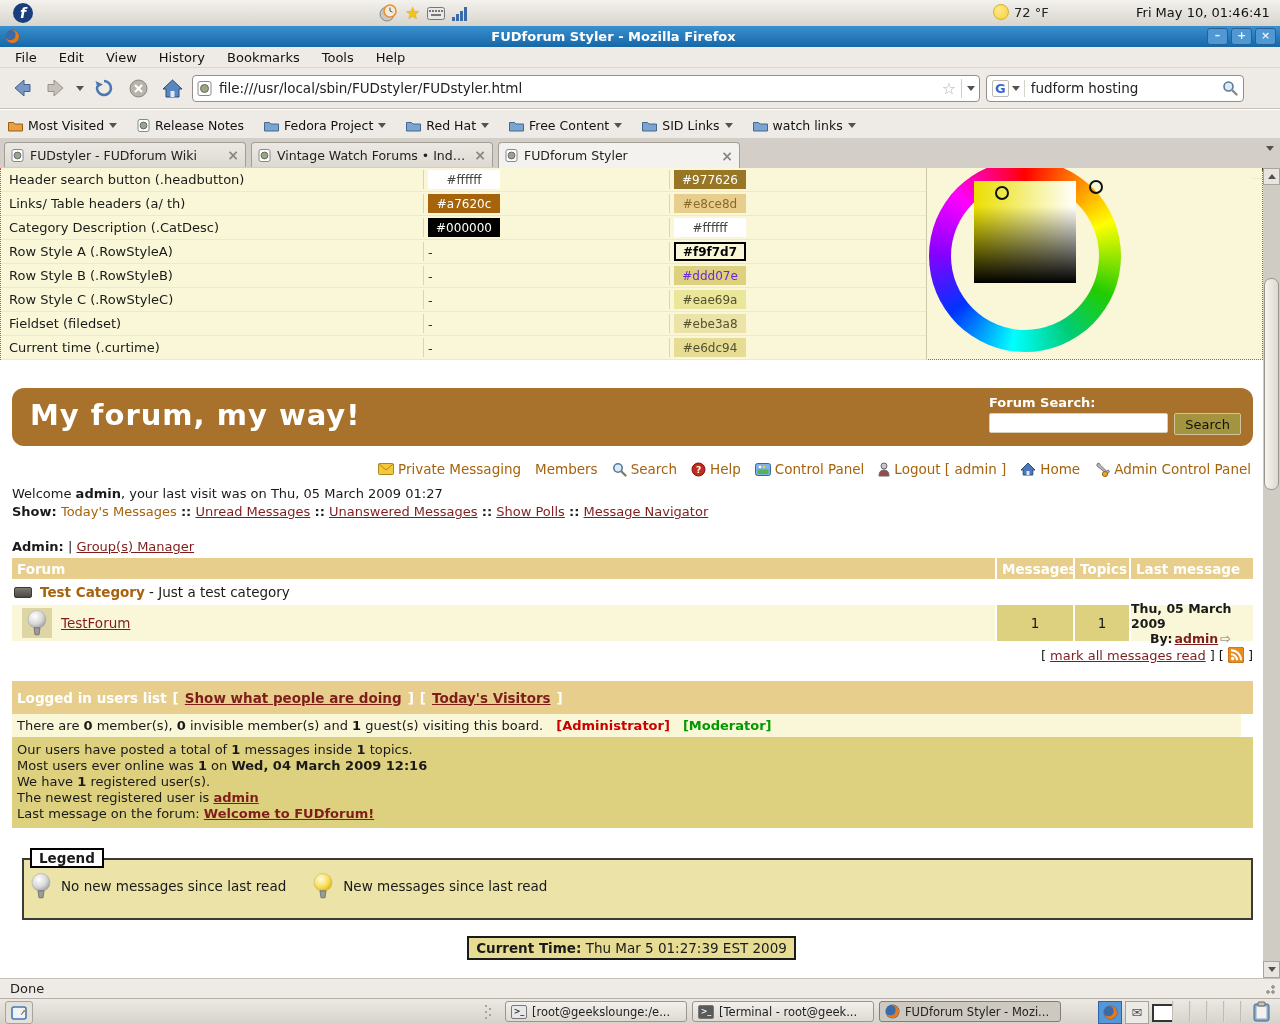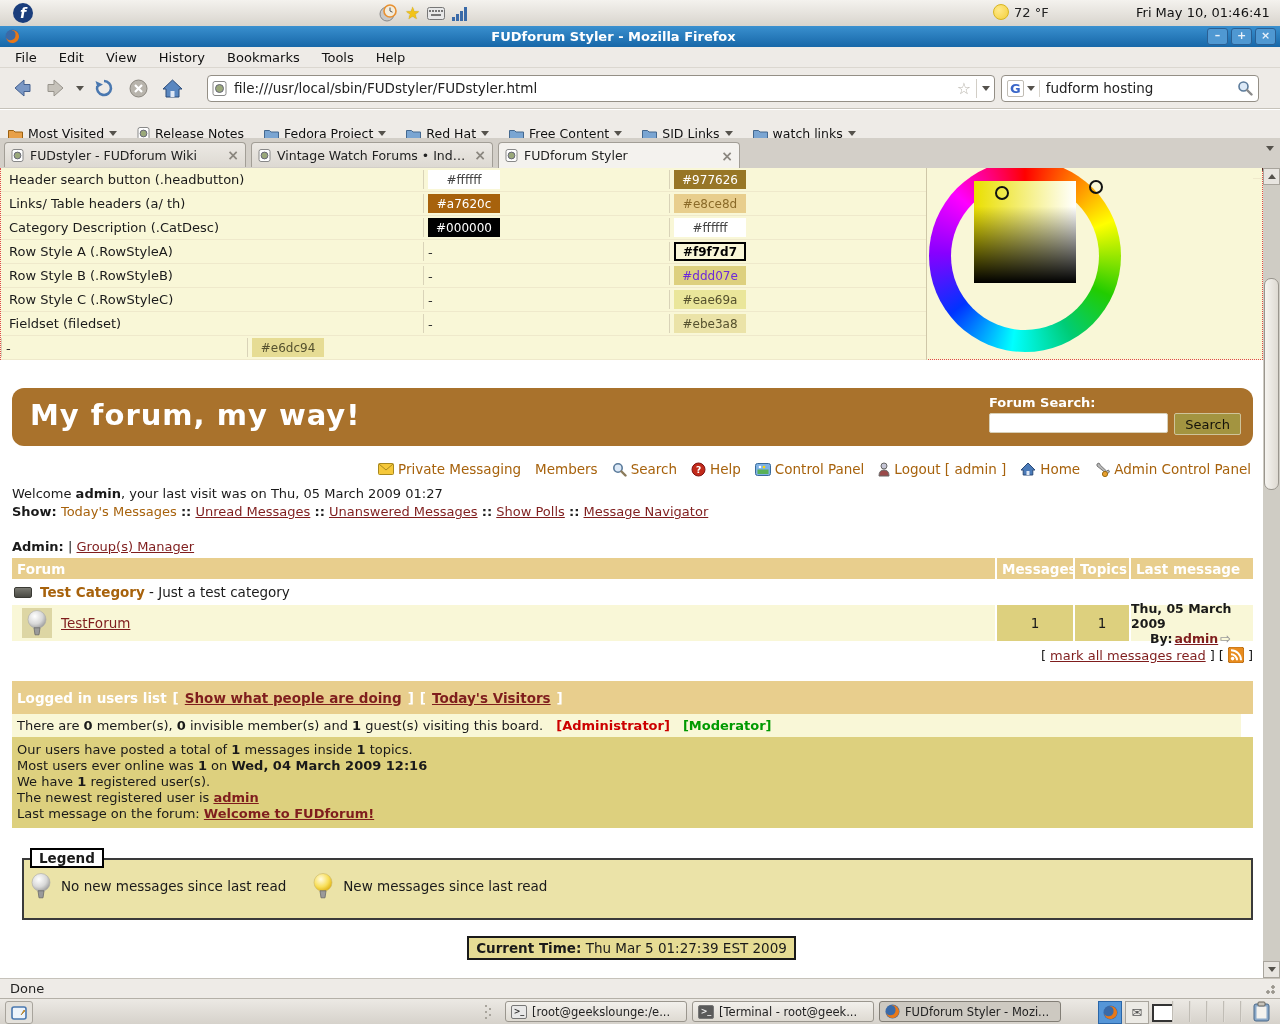--- a/index.html
+++ b/index.html
@@ -29,32 +29,32 @@
 
   #menubar{left:0;top:47px;width:1280px;height:21px;background:#eeebe7;border-bottom:1px solid #dbd7d0;
            display:flex;align-items:center;gap:4px;padding-left:6px;box-sizing:border-box;}
   .menu-item{font-size:13px;padding:2px 9px;color:#111;}
 
   #navbar{left:0;top:68px;width:1280px;height:41px;background:#eeebe7;border-bottom:1px solid #c6c2ba;
           display:flex;align-items:center;gap:6px;padding:0 8px;box-sizing:border-box;}
   .navbtn{display:flex;align-items:center;justify-content:center;width:28px;height:28px;}
   .tri{width:0;height:0;border-left:4px solid transparent;border-right:4px solid transparent;border-top:5px solid #55524c;}
   .urlbar{flex:0 0 788px;height:27px;background:#fff;border:1px solid #948f86;border-radius:4px;
-          display:flex;align-items:center;padding:0 4px;gap:5px;box-sizing:border-box;margin-left:15px;}
+          display:flex;align-items:center;padding:0 4px;gap:5px;box-sizing:border-box;}
   .urltext{flex:1;border:none;outline:none;font-size:13.5px;color:#222;font-family:inherit;background:transparent;}
   .urlstar{color:#b9b5ac;font-size:16px;}
   .urlsep{width:1px;height:19px;background:#d2cec6;}
   .searchbox{flex:0 0 258px;height:27px;background:#fff;border:1px solid #948f86;border-radius:4px;
              display:flex;align-items:center;padding:0 5px;gap:4px;box-sizing:border-box;}
   .gico{display:flex;align-items:center;gap:3px;border-right:1px solid #d8d4cc;padding-right:4px;}
   .gico b{font-size:13px;color:#3a66c8;border:1px solid #c0bcb4;border-radius:2px;padding:0 2px;background:#fff;}
   .searchtext{flex:1;border:none;outline:none;font-size:13.5px;color:#222;font-family:inherit;background:transparent;}
 
   #bookmarksbar{left:0;top:110px;width:1280px;height:32px;background:#eeebe7;border-bottom:1px solid #c6c2ba;
-                display:flex;align-items:flex-end;gap:20px;padding-left:8px;box-sizing:border-box;}
+                display:flex;align-items:center;gap:20px;padding-left:8px;box-sizing:border-box;}
   .bm{display:flex;align-items:center;gap:5px;font-size:12.5px;color:#111;}
 
   #tabbar{left:0;top:138px;width:1280px;height:30px;background:#d3cfc8;border-bottom:1px solid #b8b4ac;}
   .tabs{position:absolute;left:4px;top:4px;display:flex;gap:5px;}
   .tab{width:242px;height:25px;background:linear-gradient(#ece9e4,#ddd9d2);border:1px solid #a29e96;
        border-bottom:none;border-radius:4px 4px 0 0;display:flex;align-items:center;gap:6px;
        padding:0 6px;box-sizing:border-box;font-size:12.5px;color:#222;}
   .tab.active{background:#f4f2ee;height:26px;}
   .tab .tlabel{flex:1;white-space:nowrap;overflow:hidden;text-overflow:ellipsis;}
   .tab .tclose{color:#8a867e;font-size:14px;font-weight:bold;}
@@ -469,20 +469,21 @@
           </span>
       </div>
       <div class="srow">
         <span class="slabel">Fieldset (filedset)</span>
         <span class="scol1"><span class="dash">-</span></span>
         <span class="scol2">
             <span class="sw" style="background: rgb(235, 227, 168); color: rgb(85, 81, 46);">#ebe3a8</span>
           </span>
       </div>
       <div class="srow">
+        <span class="slabel">Current time (.curtime)</span>
         <span class="scol1"><span class="dash">-</span></span>
         <span class="scol2">
             <span class="sw" style="background: rgb(230, 220, 148); color: rgb(85, 81, 46);">#e6dc94</span>
           </span>
       </div>
     </div>
     <div class="wheel">
       <div class="ring"></div>
       <div class="svsq"></div>
       <div class="mark-ring"></div>

